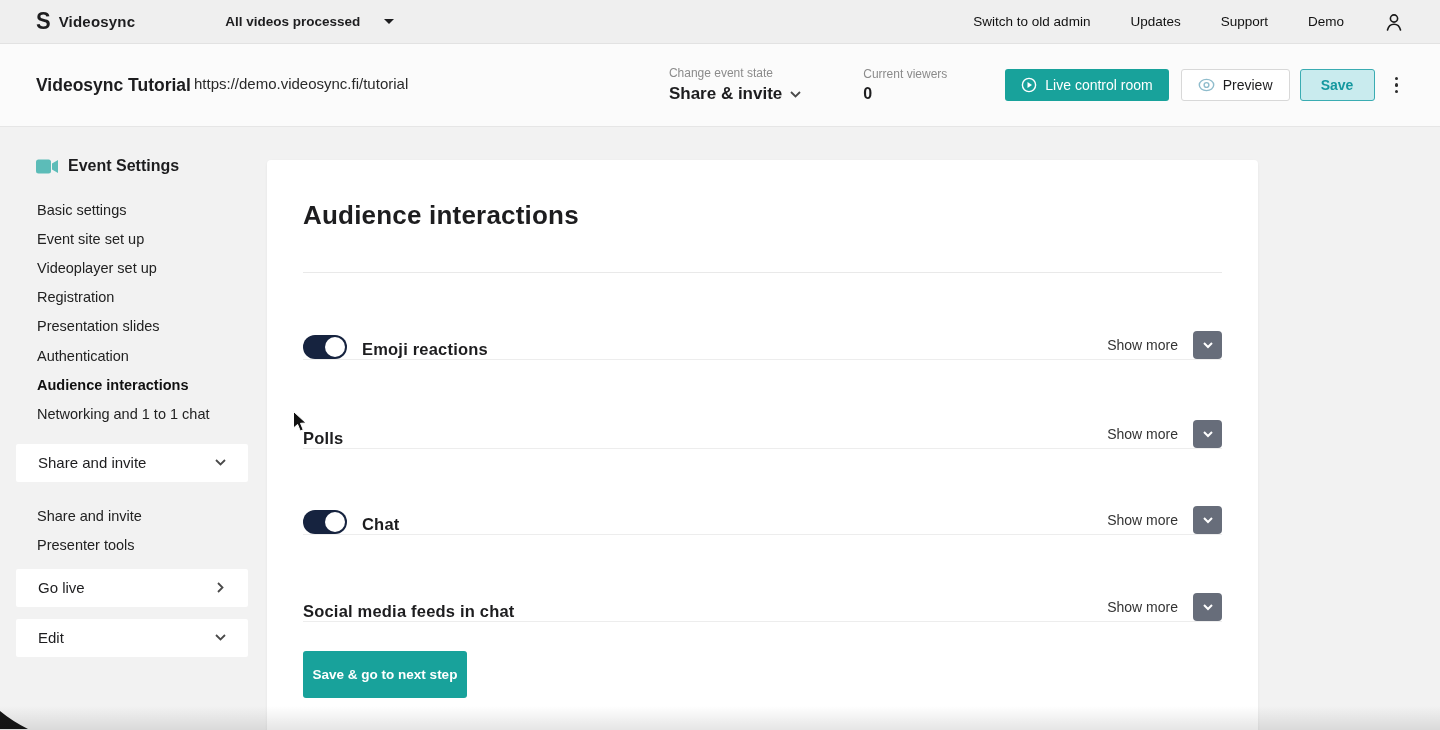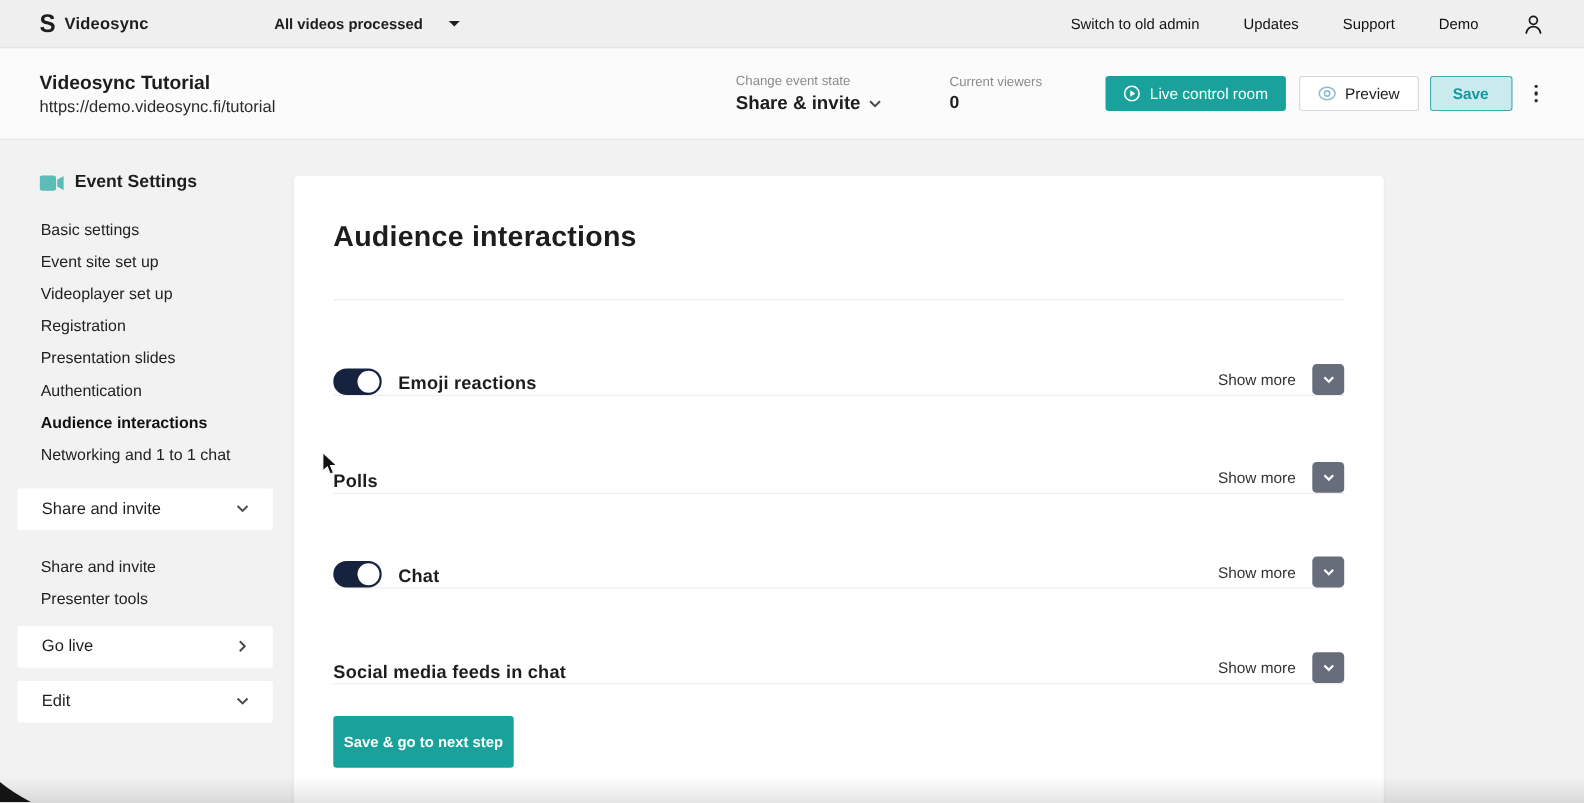--- a/index.html
+++ b/index.html
@@ -13,34 +13,34 @@
 
   
   .topbar {
     height:44px; background:#efefef; border-bottom:1px solid #e2e2e2;
     display:flex; align-items:center; padding:0 36px;
   }
   .brand { display:flex; align-items:center; gap:8px; cursor:pointer; }
   .brand-s { font-size:22px; font-weight:bold; line-height:1; transform:scaleY(1.05); }
   .brand-name { font-size:15px; font-weight:bold; letter-spacing:.2px; }
   .status-dd {
-    margin-left:114px; font-size:13.5px; font-weight:bold; color:#1d1d1f;
+    margin-left:90px; font-size:13.5px; font-weight:bold; color:#1d1d1f;
     display:flex; align-items:center; gap:24px; cursor:pointer;
   }
   .caret-down { width:0; height:0; border-left:5px solid transparent; border-right:5px solid transparent; border-top:5px solid #1d1d1f; }
   .topbar-right { margin-left:auto; display:flex; align-items:center; gap:40px; }
   .topbar-link { font-size:13.5px; color:#111; cursor:pointer; white-space:nowrap; }
   .person { width:20px; height:20px; cursor:pointer; }
 
   
   .event-header {
     height:83px; background:#fbfbfb; border-bottom:1px solid #e6e6e6;
     display:flex; align-items:center; padding:0 36px;
   }
-  .event-title-block { display:flex; flex-direction:column; gap:3px; }
+  .event-title-block { display:flex; flex-direction:row; gap:3px; }
   .event-title { font-size:17.5px; font-weight:bold; }
   .event-url { font-size:15px; color:#2a2a2a; }
   .header-right { margin-left:auto; display:flex; align-items:center; }
   .state-block { margin-right:62px; }
   .small-label { font-size:12px; color:#8b8b8b; margin-bottom:4px; }
   .state-value { font-size:17px; font-weight:bold; display:flex; align-items:center; gap:8px; cursor:pointer; }
   .viewers-block { margin-right:58px; }
   .viewers-count { font-size:16px; font-weight:bold; }
   .btn { border-radius:3px; font-family:inherit; font-size:14px; cursor:pointer; display:inline-flex; align-items:center; justify-content:center; gap:8px; }
   .btn-live { background:#18a29b; color:#fff; border:none; height:32px; padding:0 16px; }

